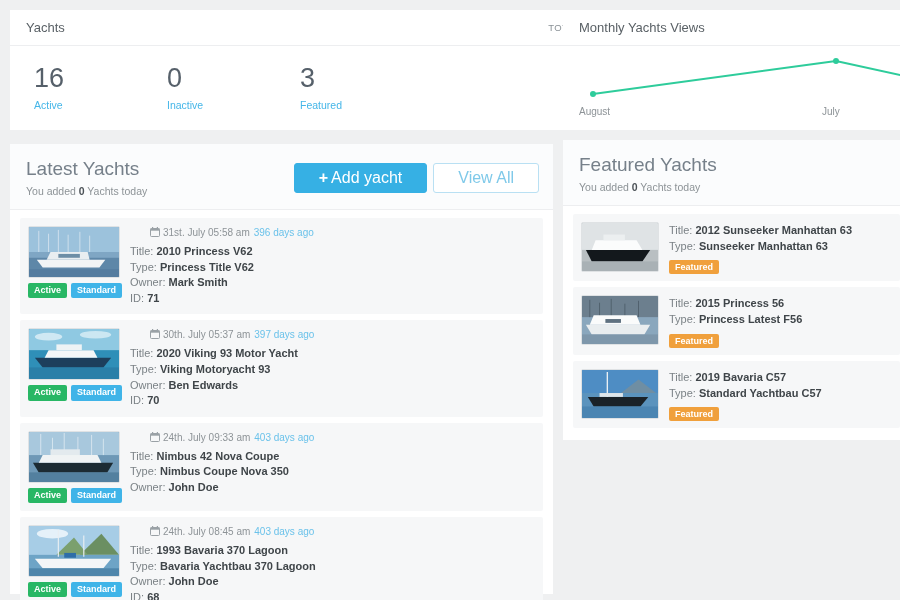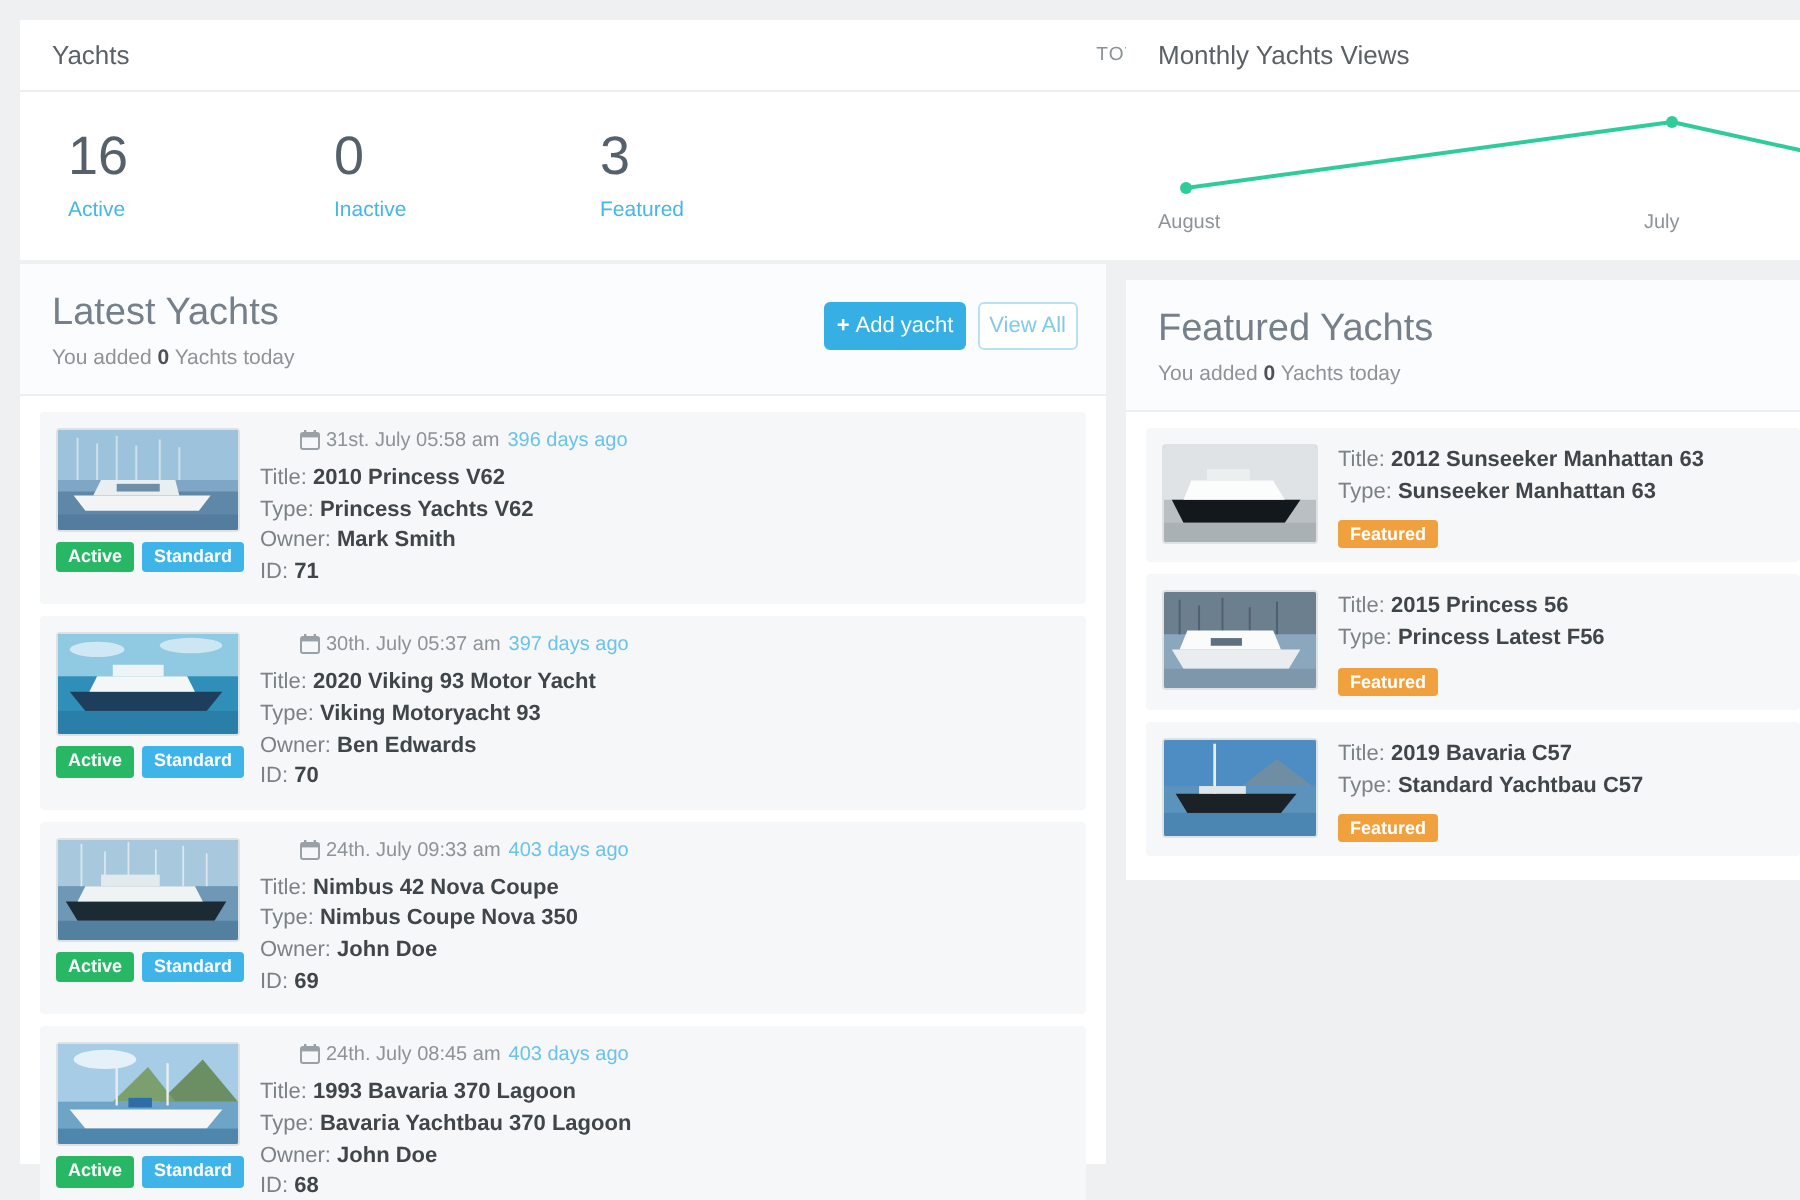--- a/index.html
+++ b/index.html
@@ -40,28 +40,28 @@
     height: 36px; border-bottom: 1px solid #edeef0;
     display: flex; align-items: center; padding: 0 16px;
   }
   .chart-title { font-size: 13px; color: #5a6166; }
   .chart-body { position: relative; height: 84px; }
   .chart-svg { position: absolute; left: 0; top: 0; }
   .chart-xlabels { position: absolute; left: 0; top: 60px; width: 100%; height: 20px; }
   .chart-xlabel { position: absolute; font-size: 10px; color: #8d9397; }
 
   
-  .latest-card { position: absolute; left: 10px; top: 132px; width: 543px; height: 450px; }
+  .latest-card { position: absolute; left: 10px; top: 144px; width: 543px; height: 450px; }
   .panel-head { padding: 14px 16px 12px 16px; background: #fbfcfd; border-bottom: 1px solid #edeef0; position: relative; }
   .panel-title { font-size: 19px; font-weight: 300; color: #76808a; }
   .panel-sub { font-size: 10.5px; color: #8d9397; margin-top: 5px; }
   .panel-sub b { color: #4c5257; }
   .panel-actions { position: absolute; right: 14px; top: 19px; display: flex; gap: 6px; }
   .btn {
-    font-size: 11px; border-radius: 3px; padding: 5px 5px; line-height: 1.1;
+    font-size: 16px; border-radius: 3px; padding: 5px 24px; line-height: 1.1;
     cursor: pointer; white-space: nowrap;
   }
   .btn-primary { background: #36b0e4; color: #fff; border: 1px solid #36b0e4; }
   .btn-outline { background: #fff; color: #7fc9e9; border: 1px solid #b9e0f3; }
   .plus { font-weight: bold; margin-right: 3px; }
 
   .list { padding: 8px 10px 10px 10px; }
   .list-item {
     background: #f6f7f8; margin-bottom: 6px; padding: 8px;
     display: flex; gap: 10px; border-radius: 2px;
@@ -172,21 +172,21 @@
               <span class="cal-icon"><svg width="10" height="10" viewBox="0 0 10 10">
                   <rect x="0.5" y="1.5" width="9" height="8" rx="1" fill="none" stroke="#9aa1a6" stroke-width="1"></rect>
                   <rect x="0.5" y="1.5" width="9" height="2.2" fill="#9aa1a6"></rect>
                   <rect x="2" y="0" width="1.2" height="2.4" fill="#9aa1a6"></rect>
                   <rect x="6.8" y="0" width="1.2" height="2.4" fill="#9aa1a6"></rect>
                 </svg></span>
               <span>31st. July 05:58 am</span>
               <span class="ago">396 days ago</span>
             </div>
             <div class="field">Title: <b>2010 Princess V62</b></div>
-            <div class="field">Type: <b>Princess Yachts V62</b></div>
+            <div class="field">Type: <b>Princess Title V62</b></div>
             <div class="field">Owner: <b>Mark Smith</b></div>
             <div class="field">ID: <b>71</b></div>
           </div>
         </div>
         <div class="list-item">
           <div class="thumb-col">
             <div class="thumb"><svg viewBox="0 0 92 52" preserveAspectRatio="none" width="100%" height="100%">
                 <rect width="92" height="52" fill="#2f8fb8"></rect>
                 <rect width="92" height="22" fill="#8fc9e2"></rect>
                 <ellipse cx="20" cy="8" rx="14" ry="4" fill="#dff0f7" opacity=".8"></ellipse>
@@ -243,21 +243,20 @@
                   <rect x="0.5" y="1.5" width="9" height="2.2" fill="#9aa1a6"></rect>
                   <rect x="2" y="0" width="1.2" height="2.4" fill="#9aa1a6"></rect>
                   <rect x="6.8" y="0" width="1.2" height="2.4" fill="#9aa1a6"></rect>
                 </svg></span>
               <span>24th. July 09:33 am</span>
               <span class="ago">403 days ago</span>
             </div>
             <div class="field">Title: <b>Nimbus 42 Nova Coupe</b></div>
             <div class="field">Type: <b>Nimbus Coupe Nova 350</b></div>
             <div class="field">Owner: <b>John Doe</b></div>
-            <div class="field">ID: <b>69</b></div>
           </div>
         </div>
         <div class="list-item">
           <div class="thumb-col">
             <div class="thumb"><svg viewBox="0 0 92 52" preserveAspectRatio="none" width="100%" height="100%">
                 <rect width="92" height="52" fill="#6ea4c6"></rect>
                 <rect width="92" height="30" fill="#a7cde6"></rect>
                 <ellipse cx="24" cy="8" rx="16" ry="5" fill="#f0f7fb" opacity=".85"></ellipse>
                 <path d="M52 30 L74 8 L92 30 Z" fill="#6b8f62"></path>
                 <path d="M28 30 L46 12 L60 30 Z" fill="#7ba06e"></path>

